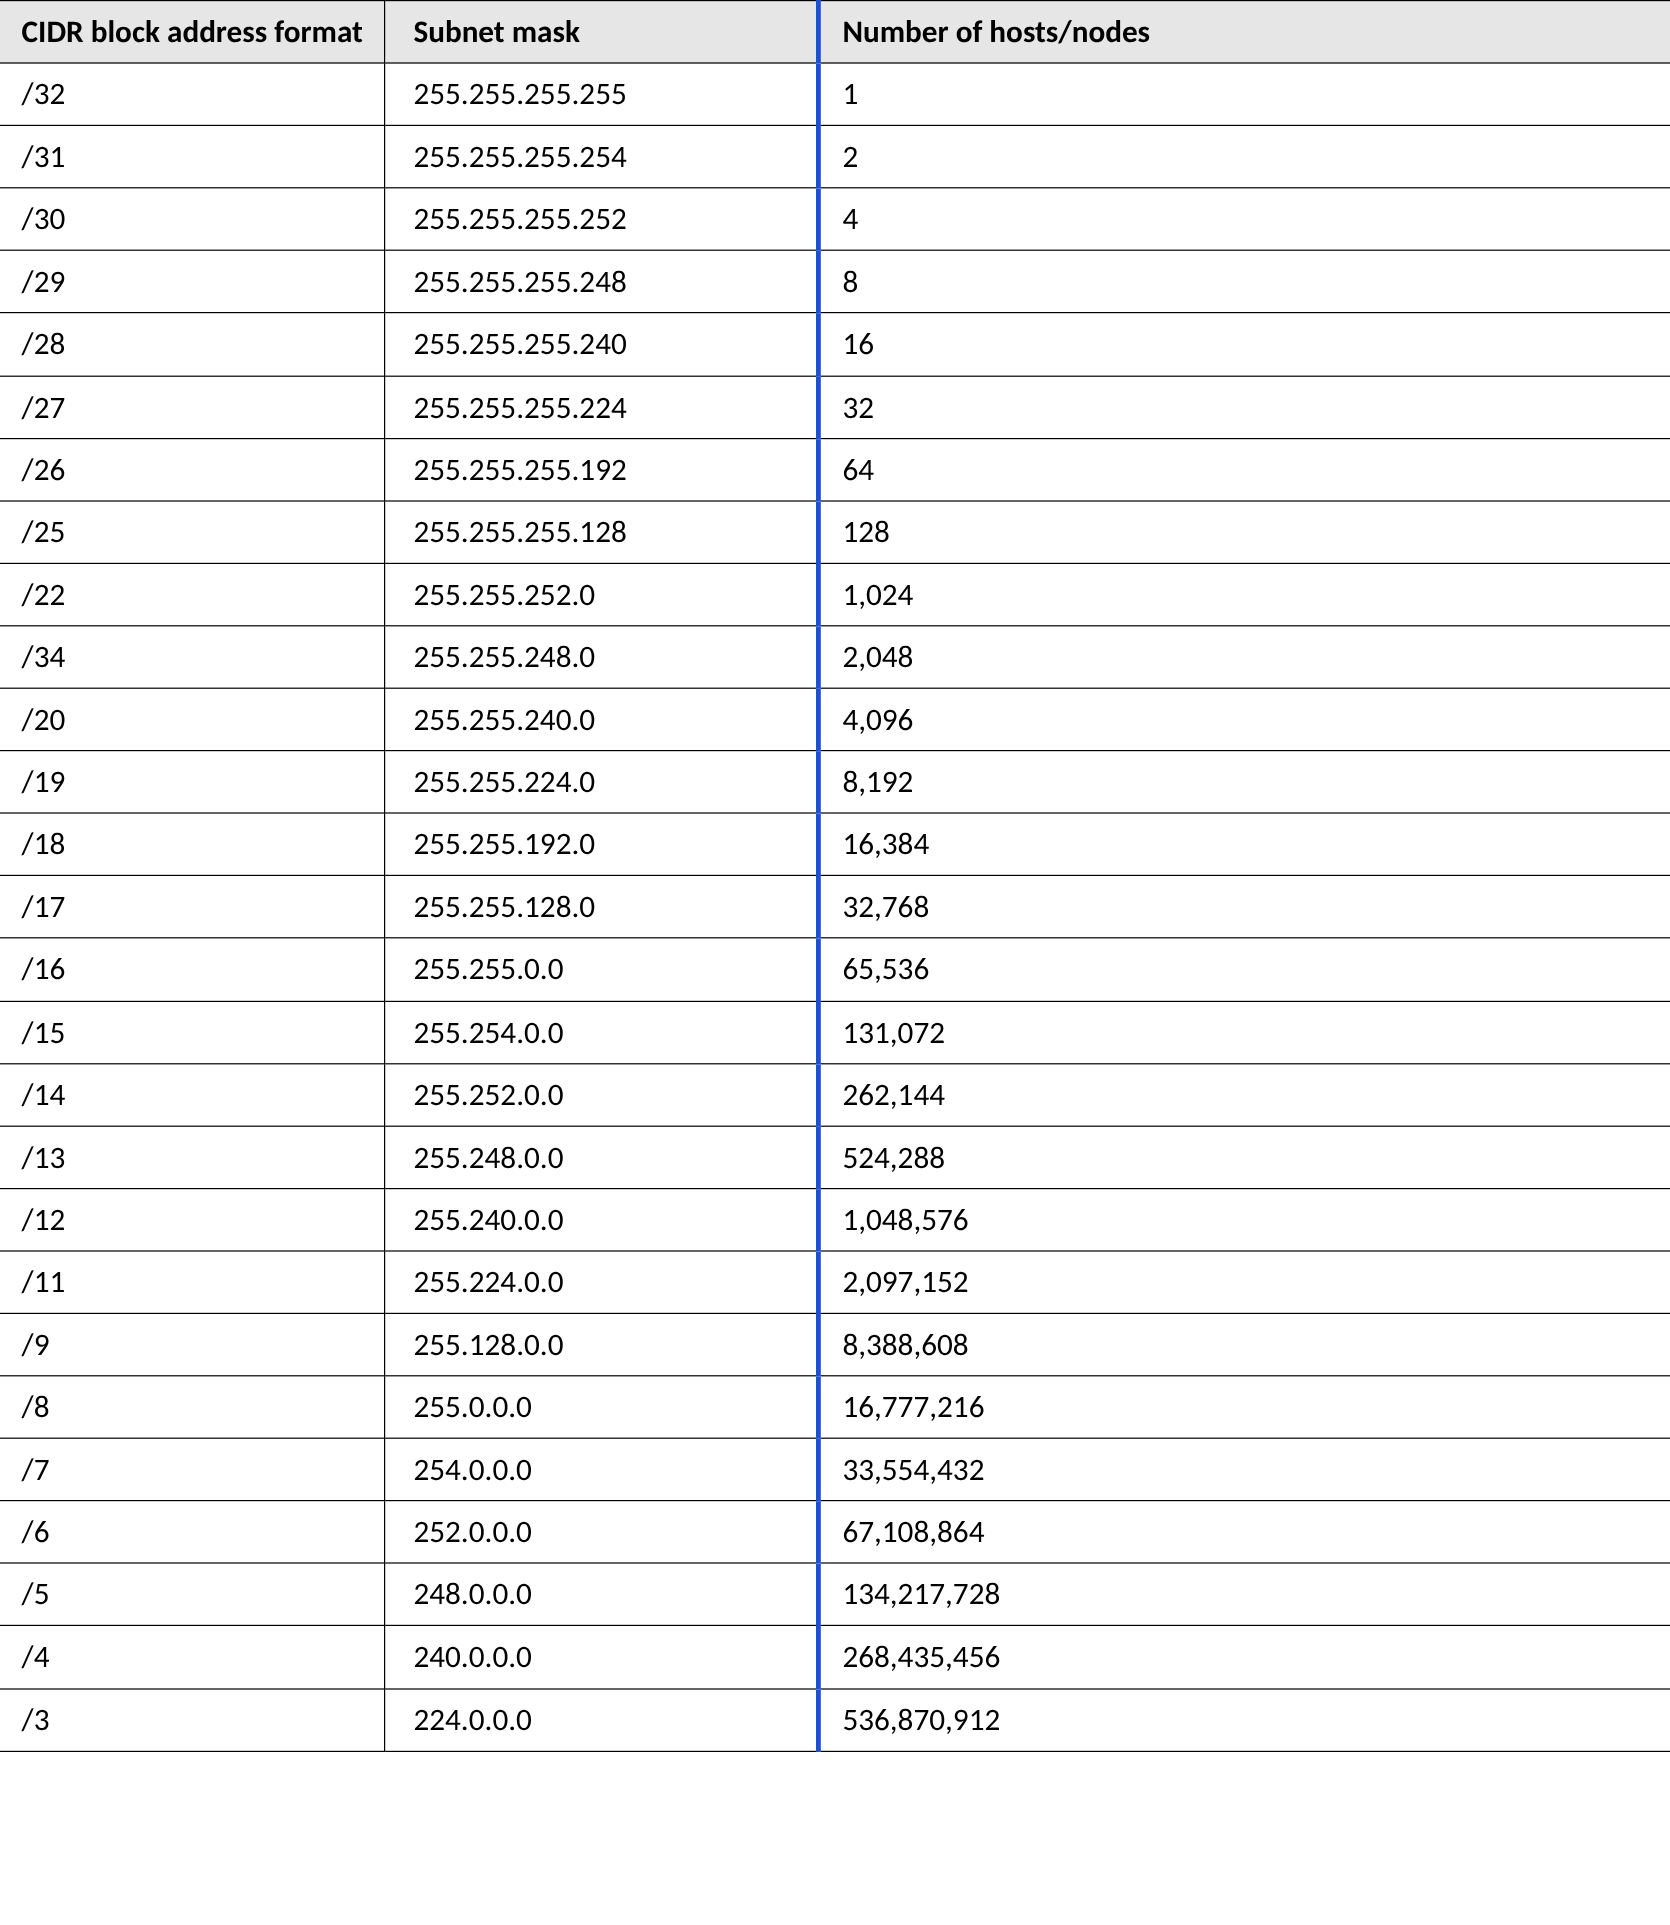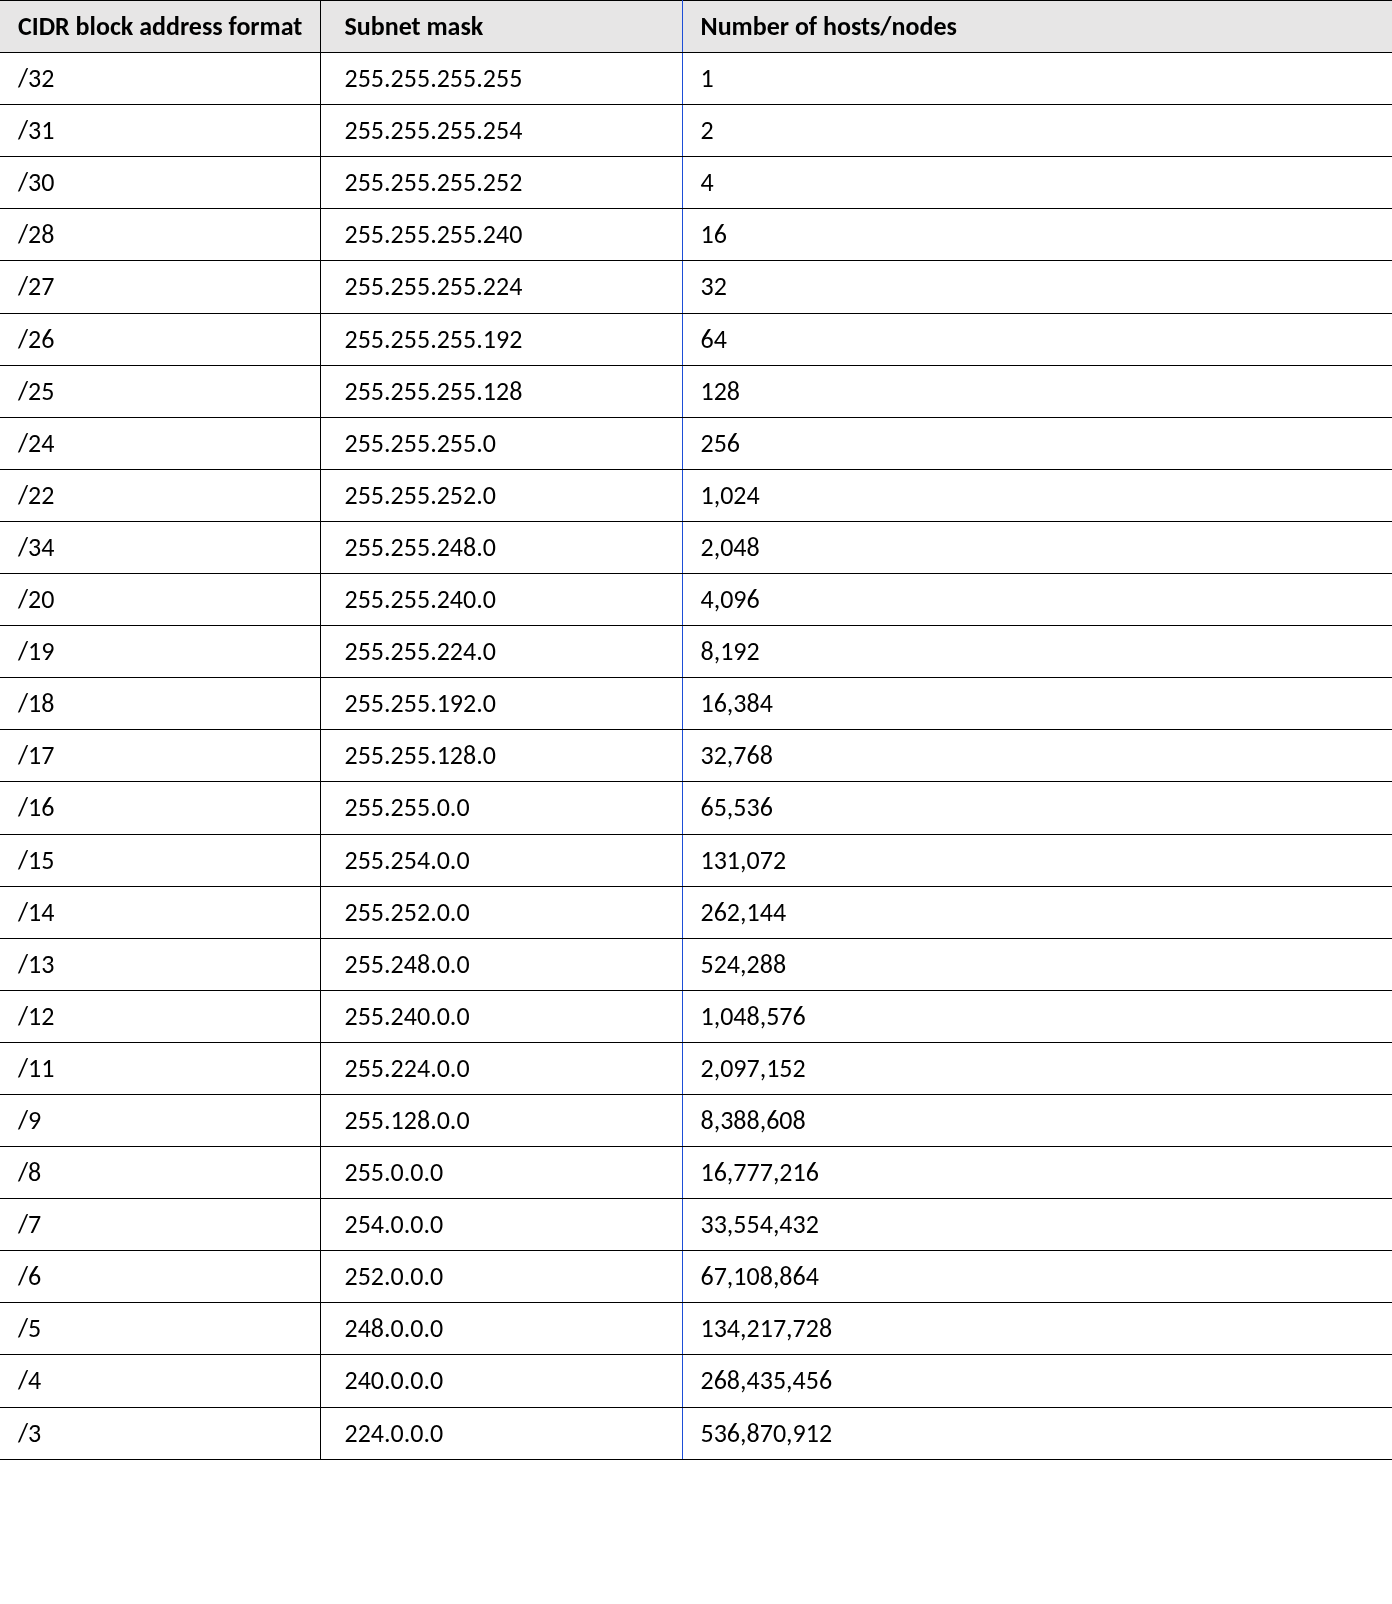--- a/index.html
+++ b/index.html
@@ -40,21 +40,21 @@
     col.col-mask {
       width: 362px;
     }
     col.col-hosts {
       width: auto;
     }
     th:nth-child(1), td:nth-child(1) {
       border-right: 1px solid #000000;
     }
     th:nth-child(2), td:nth-child(2) {
-      border-right: 1px solid #1d4ed8;
+      border-right: 4px solid #1d4ed8;
       padding-left: 24px;
     }
   </style>
 </head>
 <body>
 
 <table>
   <colgroup>
     <col class="col-cidr">
     <col class="col-mask">
@@ -78,43 +78,43 @@
         <td>/31</td>
         <td>255.255.255.254</td>
         <td>2</td>
       </tr>
       <tr>
         <td>/30</td>
         <td>255.255.255.252</td>
         <td>4</td>
       </tr>
       <tr>
+        <td>/29</td>
+        <td>255.255.255.248</td>
+        <td>8</td>
+      </tr>
+      <tr>
         <td>/28</td>
         <td>255.255.255.240</td>
         <td>16</td>
       </tr>
       <tr>
         <td>/27</td>
         <td>255.255.255.224</td>
         <td>32</td>
       </tr>
       <tr>
         <td>/26</td>
         <td>255.255.255.192</td>
         <td>64</td>
       </tr>
       <tr>
         <td>/25</td>
         <td>255.255.255.128</td>
         <td>128</td>
-      </tr>
-      <tr>
-        <td>/24</td>
-        <td>255.255.255.0</td>
-        <td>256</td>
       </tr>
       <tr>
         <td>/22</td>
         <td>255.255.252.0</td>
         <td>1,024</td>
       </tr>
       <tr>
         <td>/34</td>
         <td>255.255.248.0</td>
         <td>2,048</td>

